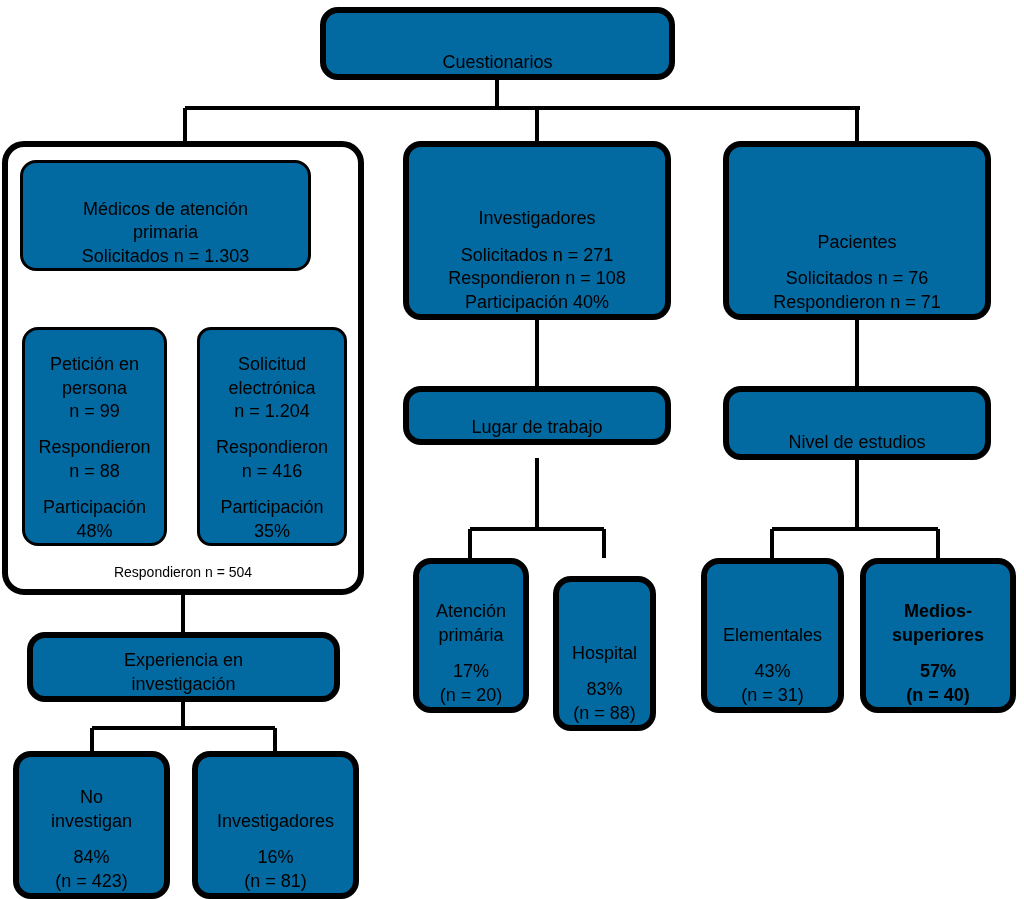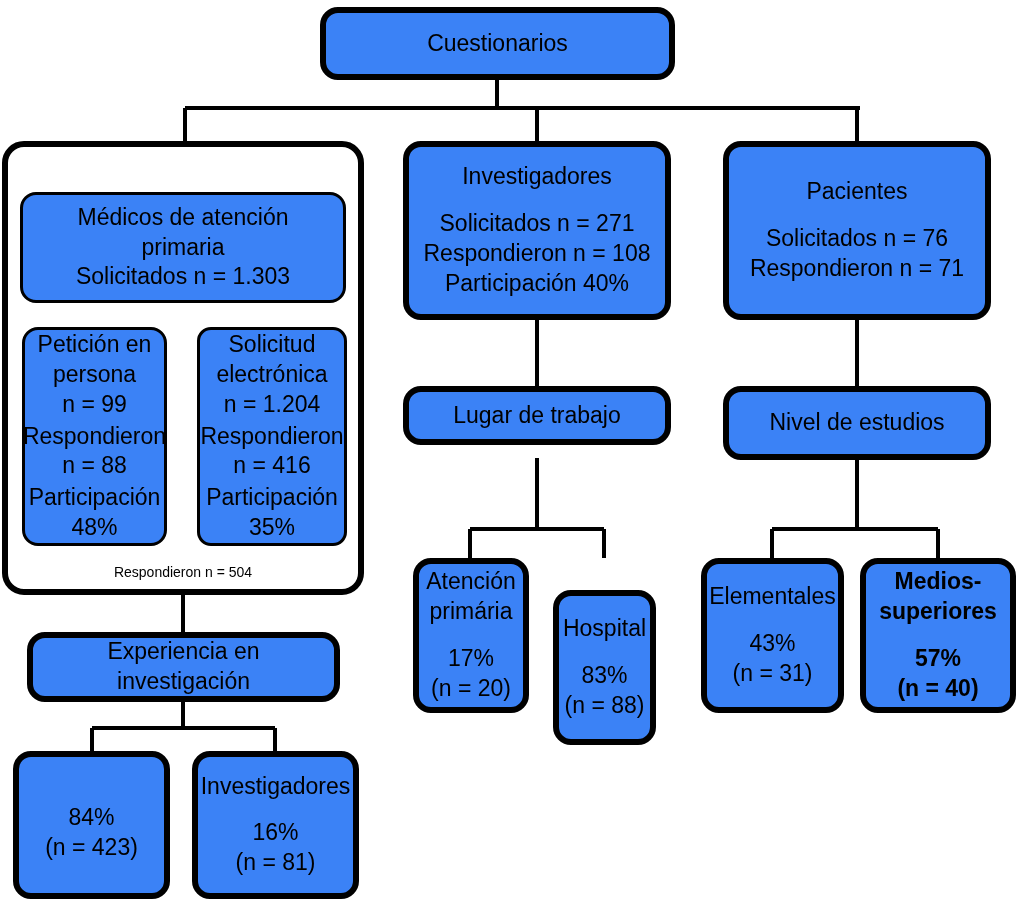--- a/index.html
+++ b/index.html
@@ -20,30 +20,30 @@
     position: absolute;
     left: 0;
     top: 0;
     width: 1024px;
     height: 899px;
     pointer-events: none;
   }
   .node {
     position: absolute;
     box-sizing: border-box;
-    background: #3b82f6;
+    background: #0369a1;
     border: 6px solid #000000;
     border-radius: 18px;
     display: flex;
     flex-direction: column;
     align-items: center;
-    justify-content: center;
+    justify-content: flex-end;
     text-align: center;
     line-height: 1.30;
-    font-size: 23px;
+    font-size: 18px;
     z-index: 2;
   }
   .node.thin {
     border-width: 3px;
     border-radius: 16px;
   }
   .group-box {
     position: absolute;
     box-sizing: border-box;
     background: #ffffff;
@@ -107,21 +107,21 @@
       <path d="M938 529 L938 558"></path>
     </g>
   </svg>
 
   <div class="node" style="left:320px; top:7px; width:355px; height:73px;">
     <span class="lbl">Cuestionarios</span>
   </div>
 
   <div class="group-box" style="left:2px; top:141px; width:362px; height:454px;"></div>
 
-  <div class="node thin" style="left:20px; top:160px; width:326px; height:111px;margin-top:32px;">
+  <div class="node thin" style="left:20px; top:160px; width:291px; height:111px;">
     <span class="lbl">Médicos de atención
 primaria</span>
     <span class="lbl">Solicitados n = 1.303</span>
   </div>
 
   <div class="node thin" style="left:22px; top:327px; width:145px; height:219px;">
     <span class="lbl">Petición en
 persona</span>
     <span class="lbl">n = 99</span>
     <span class="line-gap"></span>
@@ -147,20 +147,22 @@
   <div class="footer-text" style="left:2px; top:563px; width:362px;">
     <span class="lbl">Respondieron n = 504</span>
   </div>
 
   <div class="node" style="left:27px; top:632px; width:313px; height:70px;">
     <span class="lbl">Experiencia en
 investigación</span>
   </div>
 
   <div class="node" style="left:13px; top:751px; width:157px; height:148px;">
+    <span class="lbl">No
+investigan</span>
     <span class="line-gap"></span>
     <span class="lbl">84%</span>
     <span class="lbl">(n = 423)</span>
   </div>
 
   <div class="node" style="left:192px; top:751px; width:167px; height:148px;">
     <span class="lbl">Investigadores</span>
     <span class="line-gap"></span>
     <span class="lbl">16%</span>
     <span class="lbl">(n = 81)</span>
@@ -179,21 +181,21 @@
   </div>
 
   <div class="node" style="left:413px; top:558px; width:116px; height:155px;">
     <span class="lbl">Atención
 primária</span>
     <span class="line-gap"></span>
     <span class="lbl">17%</span>
     <span class="lbl">(n = 20)</span>
   </div>
 
-  <div class="node" style="left:553px; top:590px; width:103px; height:155px;">
+  <div class="node" style="left:553px; top:576px; width:103px; height:155px;">
     <span class="lbl">Hospital</span>
     <span class="line-gap"></span>
     <span class="lbl">83%</span>
     <span class="lbl">(n = 88)</span>
   </div>
 
   <div class="node" style="left:723px; top:141px; width:268px; height:179px;">
     <span class="lbl">Pacientes</span>
     <span class="line-gap"></span>
     <span class="lbl">Solicitados n = 76</span>

